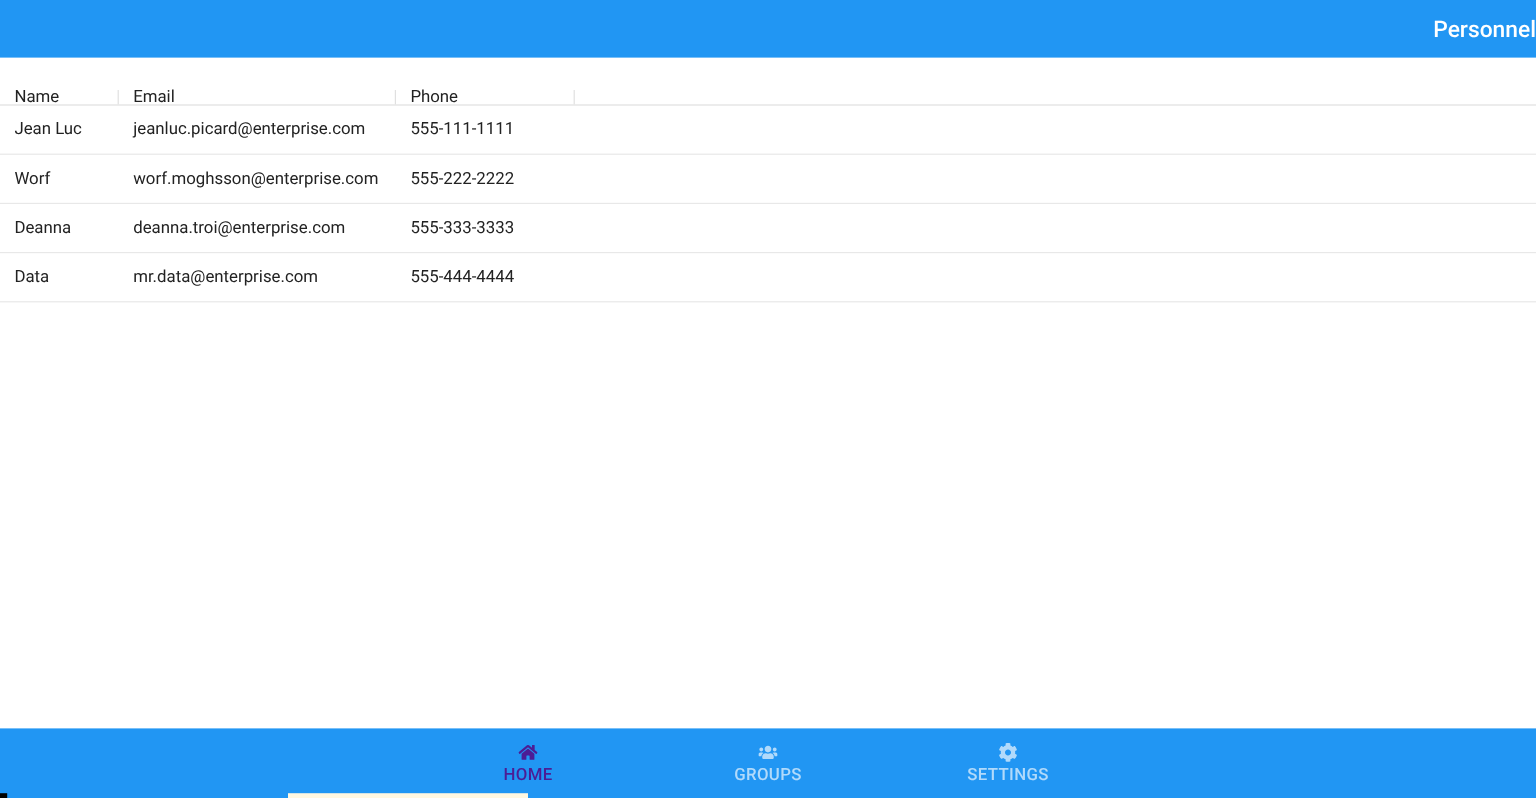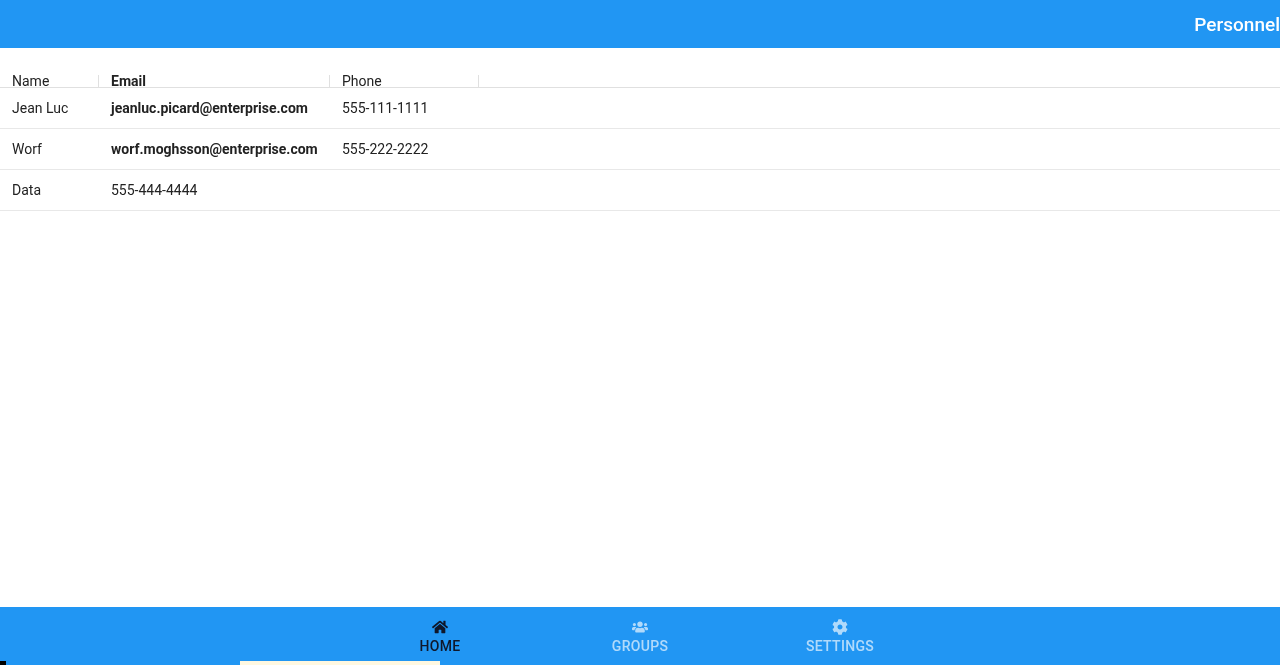--- a/index.html
+++ b/index.html
@@ -42,21 +42,21 @@
     .th {
       padding: 0 12px;
       display: flex;
       align-items: center;
       font-size: 14px;
       color: #222;
       border-right: 1px solid #e0e0e0;
       margin-top: 27px;
     }
     .col-name { width: 99px; }
-    .col-email { width: 231px; font-weight: bold; }
+    .col-email { width: 231px; }
     .col-phone { width: 149px; }
     .table-body .row {
       display: flex;
       height: 41px;
       border-bottom: 1px solid #e8e8e8;
       align-items: center;
     }
     .td {
       padding: 0 12px;
       font-size: 14px;
@@ -74,21 +74,21 @@
     .nav-item {
       width: 200px;
       display: flex;
       flex-direction: column;
       align-items: center;
       justify-content: center;
       cursor: pointer;
       color: rgba(255,255,255,0.65);
     }
     .nav-item.active {
-      color: #0f172a;
+      color: #4c1d95;
     }
     .nav-icon {
       height: 18px;
       display: flex;
       align-items: center;
       justify-content: center;
     }
     .nav-icon svg {
       width: 16px;
       height: 16px;
@@ -135,21 +135,27 @@
         <div class="td col-name">Jean Luc</div>
         <div class="td col-email">jeanluc.picard@enterprise.com</div>
         <div class="td col-phone">555-111-1111</div>
       </div>
       <div class="row">
         <div class="td col-name">Worf</div>
         <div class="td col-email">worf.moghsson@enterprise.com</div>
         <div class="td col-phone">555-222-2222</div>
       </div>
       <div class="row">
+        <div class="td col-name">Deanna</div>
+        <div class="td col-email">deanna.troi@enterprise.com</div>
+        <div class="td col-phone">555-333-3333</div>
+      </div>
+      <div class="row">
         <div class="td col-name">Data</div>
+        <div class="td col-email">mr.data@enterprise.com</div>
         <div class="td col-phone">555-444-4444</div>
       </div>
     </div>
 </div>
 
 <div class="bottom-nav">
   <div class="black-edge"></div>
   <div id="nav-items" style="display: flex;">
       <div class="nav-item active">
         <span class="nav-icon">

